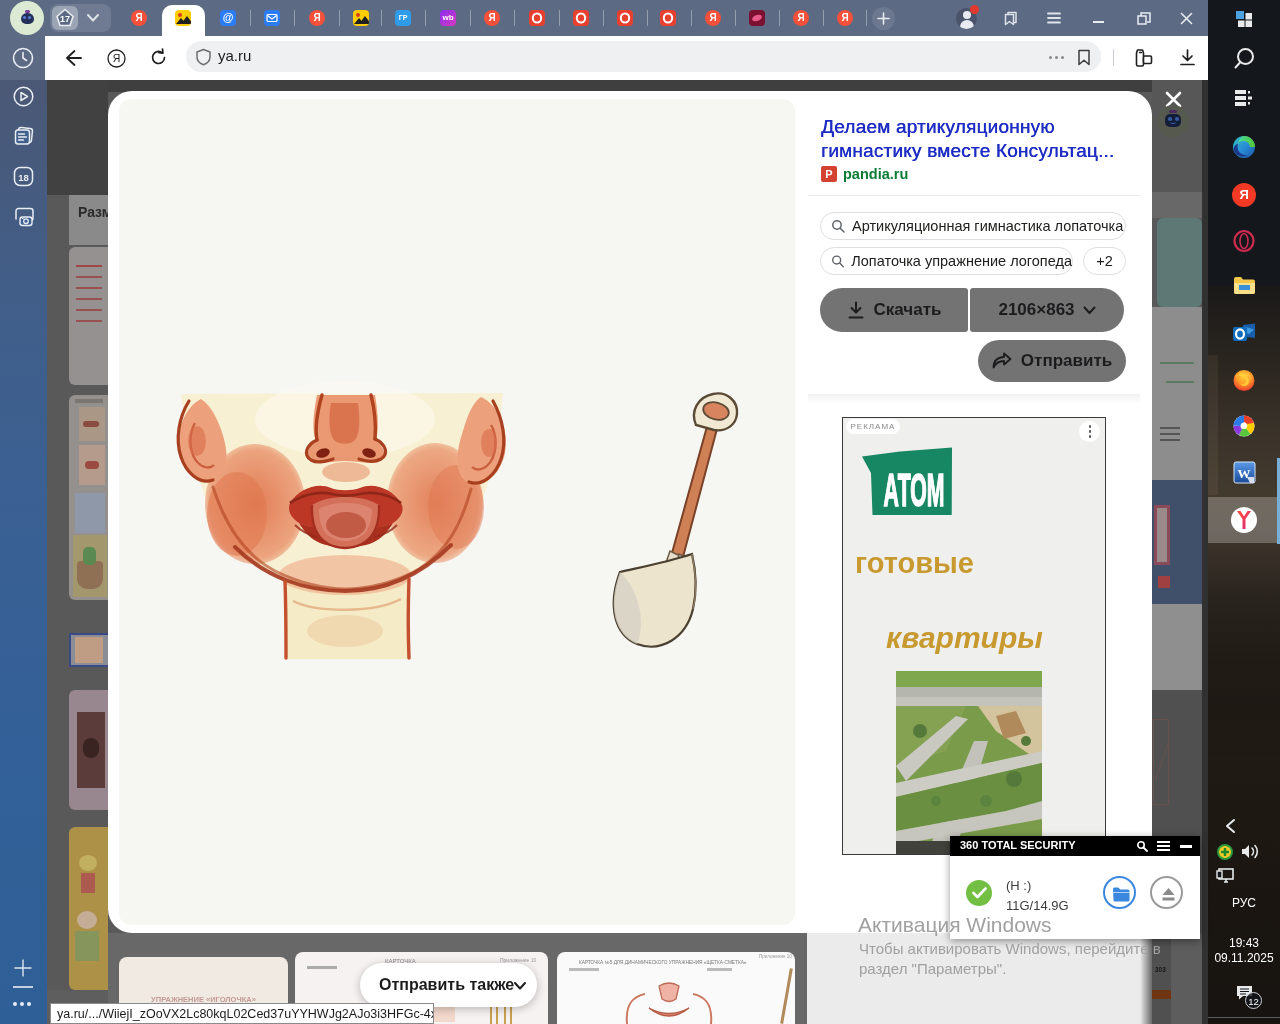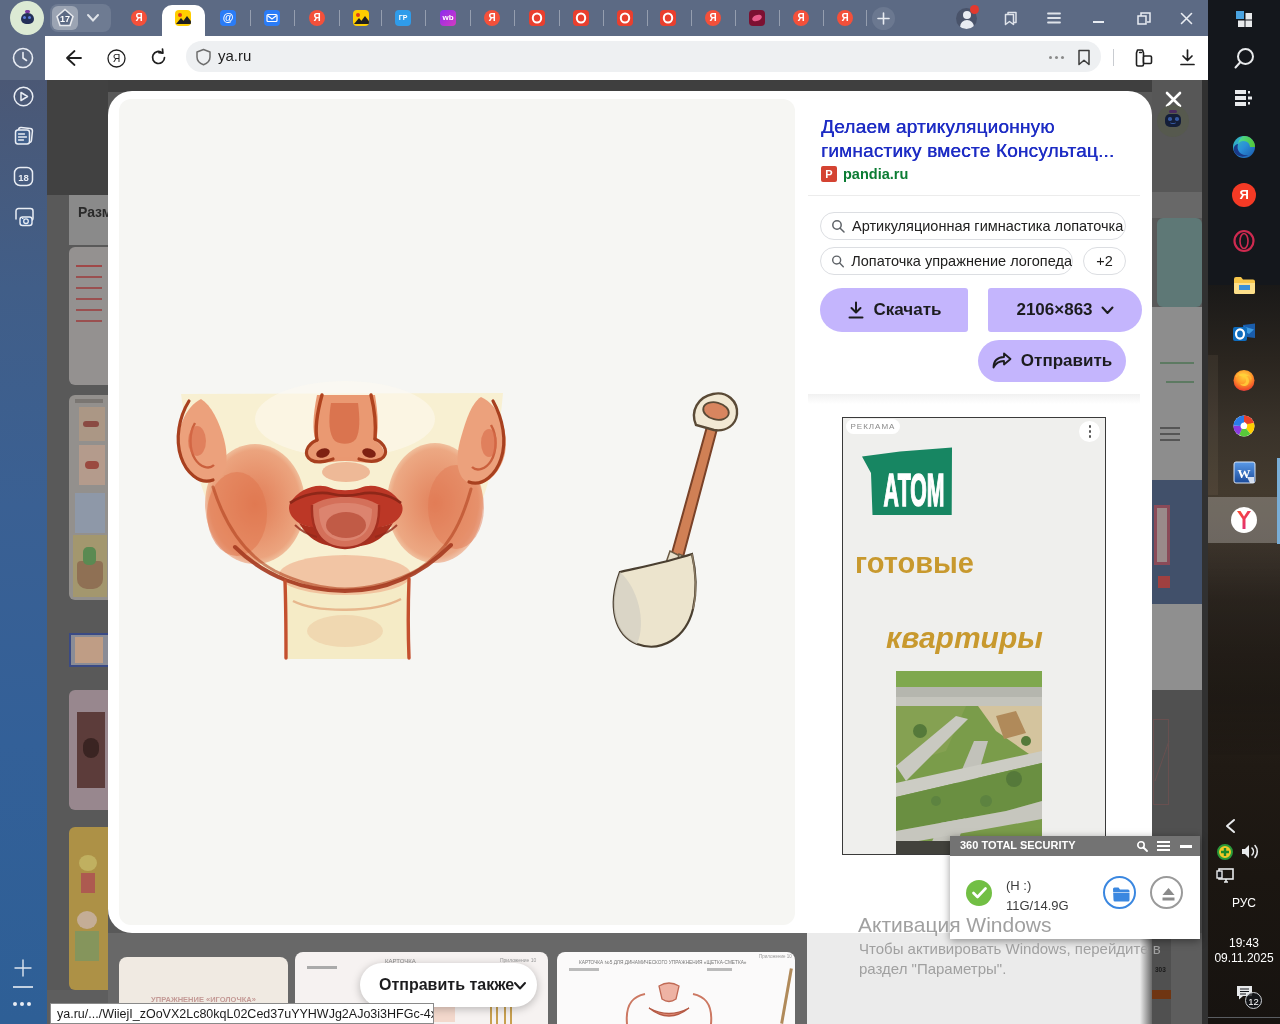--- a/index.html
+++ b/index.html
@@ -29,29 +29,29 @@
 
 #dimpage { left:47px; top:80px; width:1155px; height:944px; background:#595959; }
 
 
 #modal { left:108px; top:91px; width:1044px; height:842px; background:#fff; border-radius:24px; }
 #imgpane { left:11px; top:8px; width:676px; height:826px; background:#f6f6f3; border-radius:12px; overflow:hidden; }
 #rpanel { left:698px; top:0; width:346px; height:842px; }
 
 .chip { position:absolute; height:28px; white-space:nowrap; border:1px solid #dcdee2; border-radius:14px; background:#fff;
   font-size:14.5px; color:#21201f; display:flex; align-items:center; }
-.gbtn { position:absolute; background:#c4b5fd; display:flex; align-items:center; justify-content:center;
+.gbtn { position:absolute; background:#737373; display:flex; align-items:center; justify-content:center;
   font-size:17px; font-weight:bold; color:#1c1c1e; }
 
 
 .bcard { position:absolute; border-radius:8px 8px 0 0; overflow:hidden; }
 
 
 #popup { left:950px; top:836px; width:250px; height:103px; box-shadow:0 2px 8px rgba(0,0,0,0.4); }
-#popup-h { left:0; top:0; width:250px; height:20px; background:#737373; color:#fff; font-size:11px; font-weight:bold; }
+#popup-h { left:0; top:0; width:250px; height:20px; background:#000000; color:#fff; font-size:11px; font-weight:bold; }
 #popup-b { left:0; top:20px; width:250px; height:83px; background:#fff; }
 
 .wmark { color:#9e9e9e; }
 </style>
 </head>
 <body>
 <div id="stage">
 
   <div class="abs" id="dimpage">
 
@@ -429,21 +429,21 @@
       </div>
       <div class="chip" style="left:277px;top:156px;width:43px;justify-content:center;">+2</div>
 
       <div class="gbtn" style="left:14px;top:197px;width:148px;height:44px;border-radius:22px 3px 3px 22px;">
         <svg style="margin-right:9px;" width="18" height="19" viewBox="0 0 18 19">
             <path d="M9 1.5 V11 M4.5 7 L9 11.5 L13.5 7" stroke="#1c1c1e" stroke-width="2" fill="none" stroke-linecap="round" stroke-linejoin="round"></path>
             <path d="M2.5 16.5 H15.5" stroke="#1c1c1e" stroke-width="2" stroke-linecap="round"></path>
           </svg>
         Скачать
       </div>
-      <div class="gbtn" style="left:182px;top:197px;width:154px;height:44px;border-radius:3px 22px 22px 3px;">
+      <div class="gbtn" style="left:164px;top:197px;width:154px;height:44px;border-radius:3px 22px 22px 3px;">
         2106×863
         <svg style="margin-left:8px;" width="13" height="9" viewBox="0 0 13 9">
             <path d="M1.5 1.5 L6.5 7 L11.5 1.5" stroke="#1c1c1e" stroke-width="2" fill="none" stroke-linecap="round" stroke-linejoin="round"></path>
           </svg>
       </div>
       <div class="gbtn" style="left:172px;top:249px;width:148px;height:42px;border-radius:21px;">
         <svg style="margin-right:9px;" width="20" height="18" viewBox="0 0 20 18">
             <path d="M12 1.5 L18.5 7 L12 12.5 V9 C6 9 3.5 11.5 1.5 15.5 C1.5 9 5 5.5 12 5 Z" fill="none" stroke="#1c1c1e" stroke-width="1.8" stroke-linejoin="round"></path>
           </svg>
         Отправить

